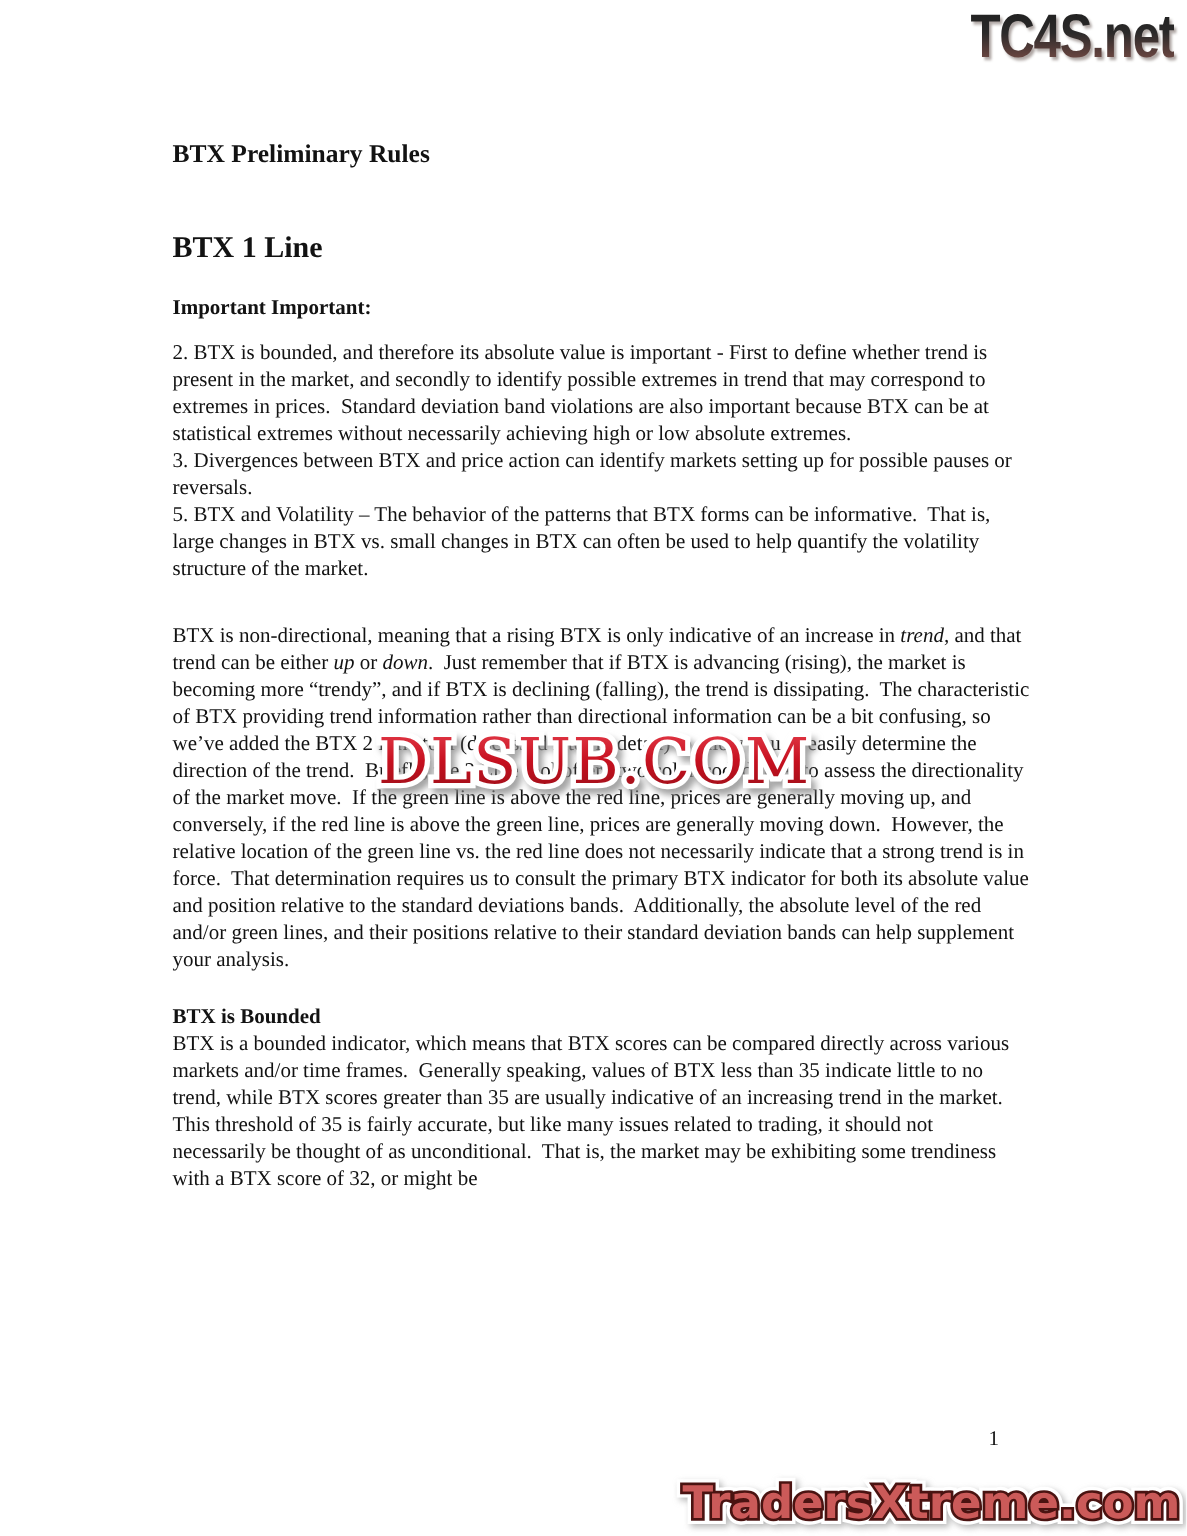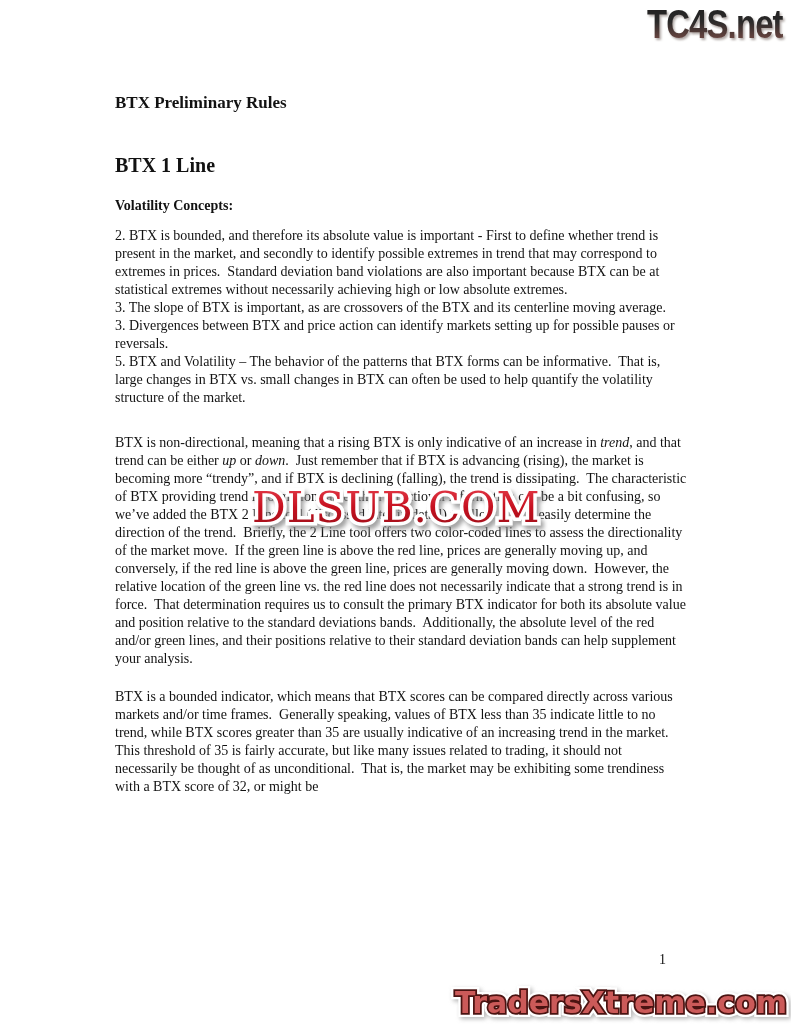--- a/index.html
+++ b/index.html
@@ -106,34 +106,34 @@
   <div class="tc4s">
     <span>TC4S.net</span>
   </div>
 
   <div class="content">
 
     <h1 class="doc-title">BTX Preliminary Rules</h1>
 
     <h2 class="h-line">BTX 1 Line</h2>
 
-    <h3 class="h-concepts">Volatility Concepts:</h3>
+    <h3 class="h-concepts">Important Important:</h3>
 
     <div class="body-block">
       <p>2. BTX is bounded, and therefore its absolute value is important - First to define whether trend is present in the market, and secondly to identify possible extremes in trend that may correspond to extremes in prices.&nbsp; Standard deviation band violations are also important because BTX can be at statistical extremes without necessarily achieving high or low absolute extremes.</p>
-      <p>3. The slope of BTX is important, as are crossovers of the BTX and its centerline moving average.</p>
       <p>3. Divergences between BTX and price action can identify markets setting up for possible pauses or reversals.</p>
       <p>5. BTX and Volatility – The behavior of the patterns that BTX forms can be informative.&nbsp; That is, large changes in BTX vs. small changes in BTX can often be used to help quantify the volatility structure of the market.</p>
     </div>
 
     <div class="body-block sec2">
       <p><span>BTX is non-directional, meaning that a rising BTX is only indicative of an increase in </span><span style="font-style: italic;">trend</span><span>, and that trend can be either </span><span style="font-style: italic;">up</span><span> or </span><span style="font-style: italic;">down</span><span>.&nbsp; Just remember that if BTX is advancing (rising), the market is becoming more “trendy”, and if BTX is declining (falling), the trend is dissipating.&nbsp; The characteristic of BTX providing trend information rather than directional information can be a bit confusing, so we’ve added the BTX 2 Line tool (discussed later in detail) to allow you to easily determine the direction of the trend.&nbsp; Briefly, the 2 Line tool offers two color-coded lines to assess the directionality of the market move.&nbsp; If the green line is above the red line, prices are generally moving up, and conversely, if the red line is above the green line, prices are generally moving down.&nbsp; However, the relative location of the green line vs. the red line does not necessarily indicate that a strong trend is in force.&nbsp; That determination requires us to consult the primary BTX indicator for both its absolute value and position relative to the standard deviations bands.&nbsp; Additionally, the absolute level of the red and/or green lines, and their positions relative to their standard deviation bands can help supplement your analysis.</span></p>
     </div>
 
     <div class="body-block sec3">
+      <p class="inline-heading">BTX is Bounded</p>
       <p>BTX is a bounded indicator, which means that BTX scores can be compared directly across various markets and/or time frames.&nbsp; Generally speaking, values of BTX less than 35 indicate little to no trend, while BTX scores greater than 35 are usually indicative of an increasing trend in the market.&nbsp; This threshold of 35 is fairly accurate, but like many issues related to trading, it should not necessarily be thought of as unconditional.&nbsp; That is, the market may be exhibiting some trendiness with a BTX score of 32, or might be</p>
     </div>
 
   </div>
 
   <div class="watermark">
     <span class="layered">
       <span class="layer stroke-white">DLSUB.COM</span>
       <span class="top">DLSUB.COM</span>
     </span>

